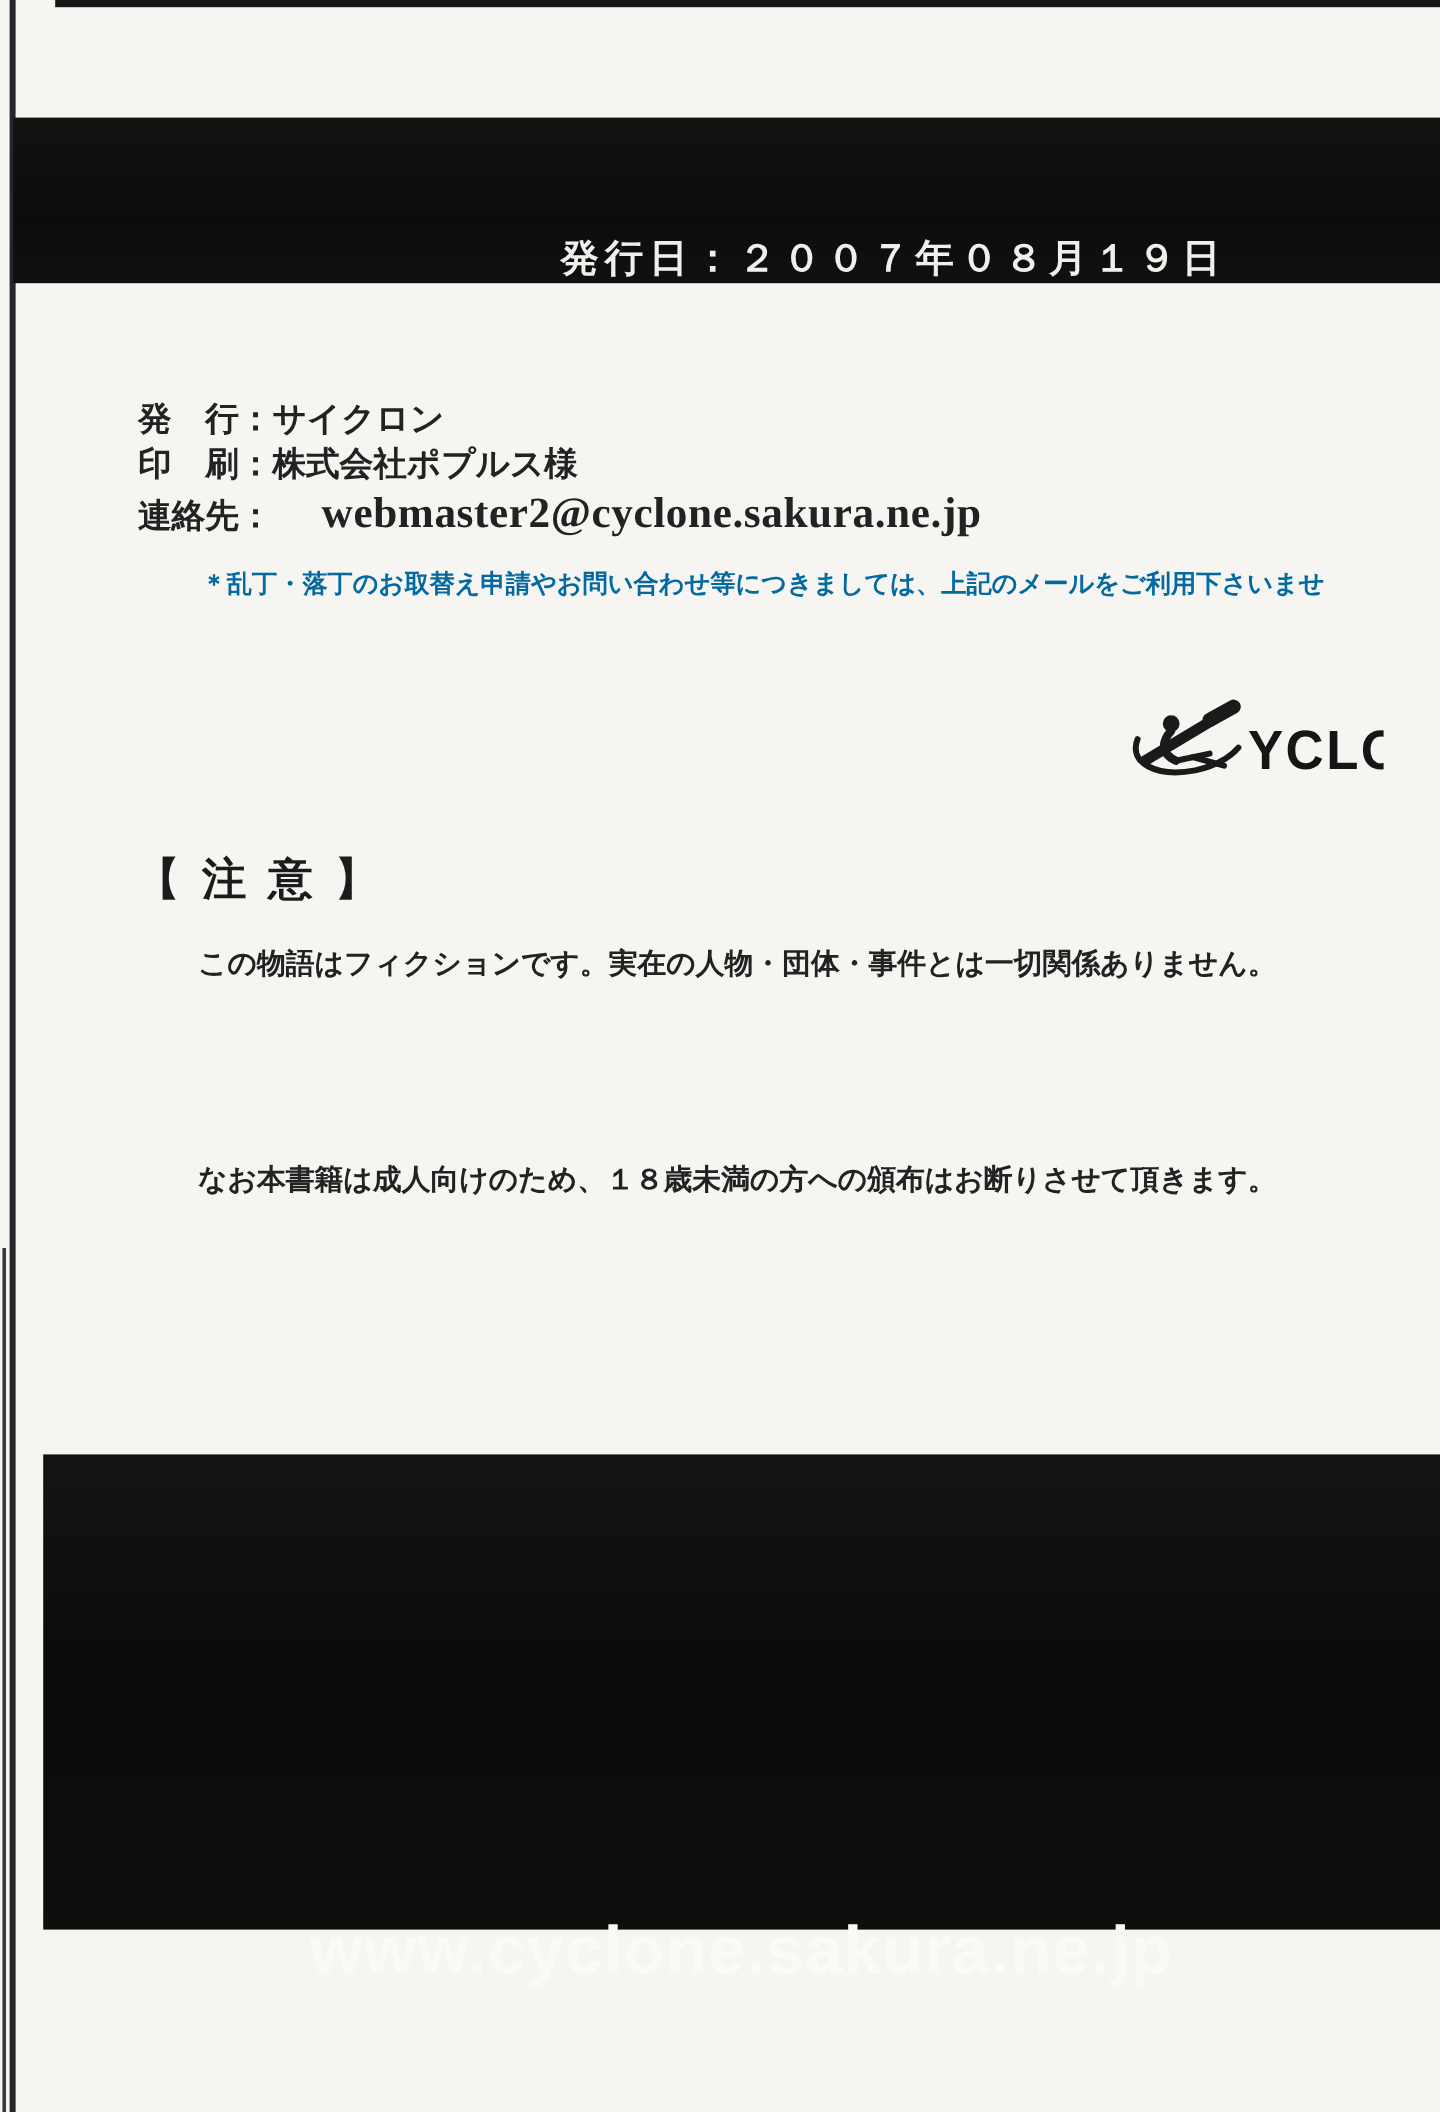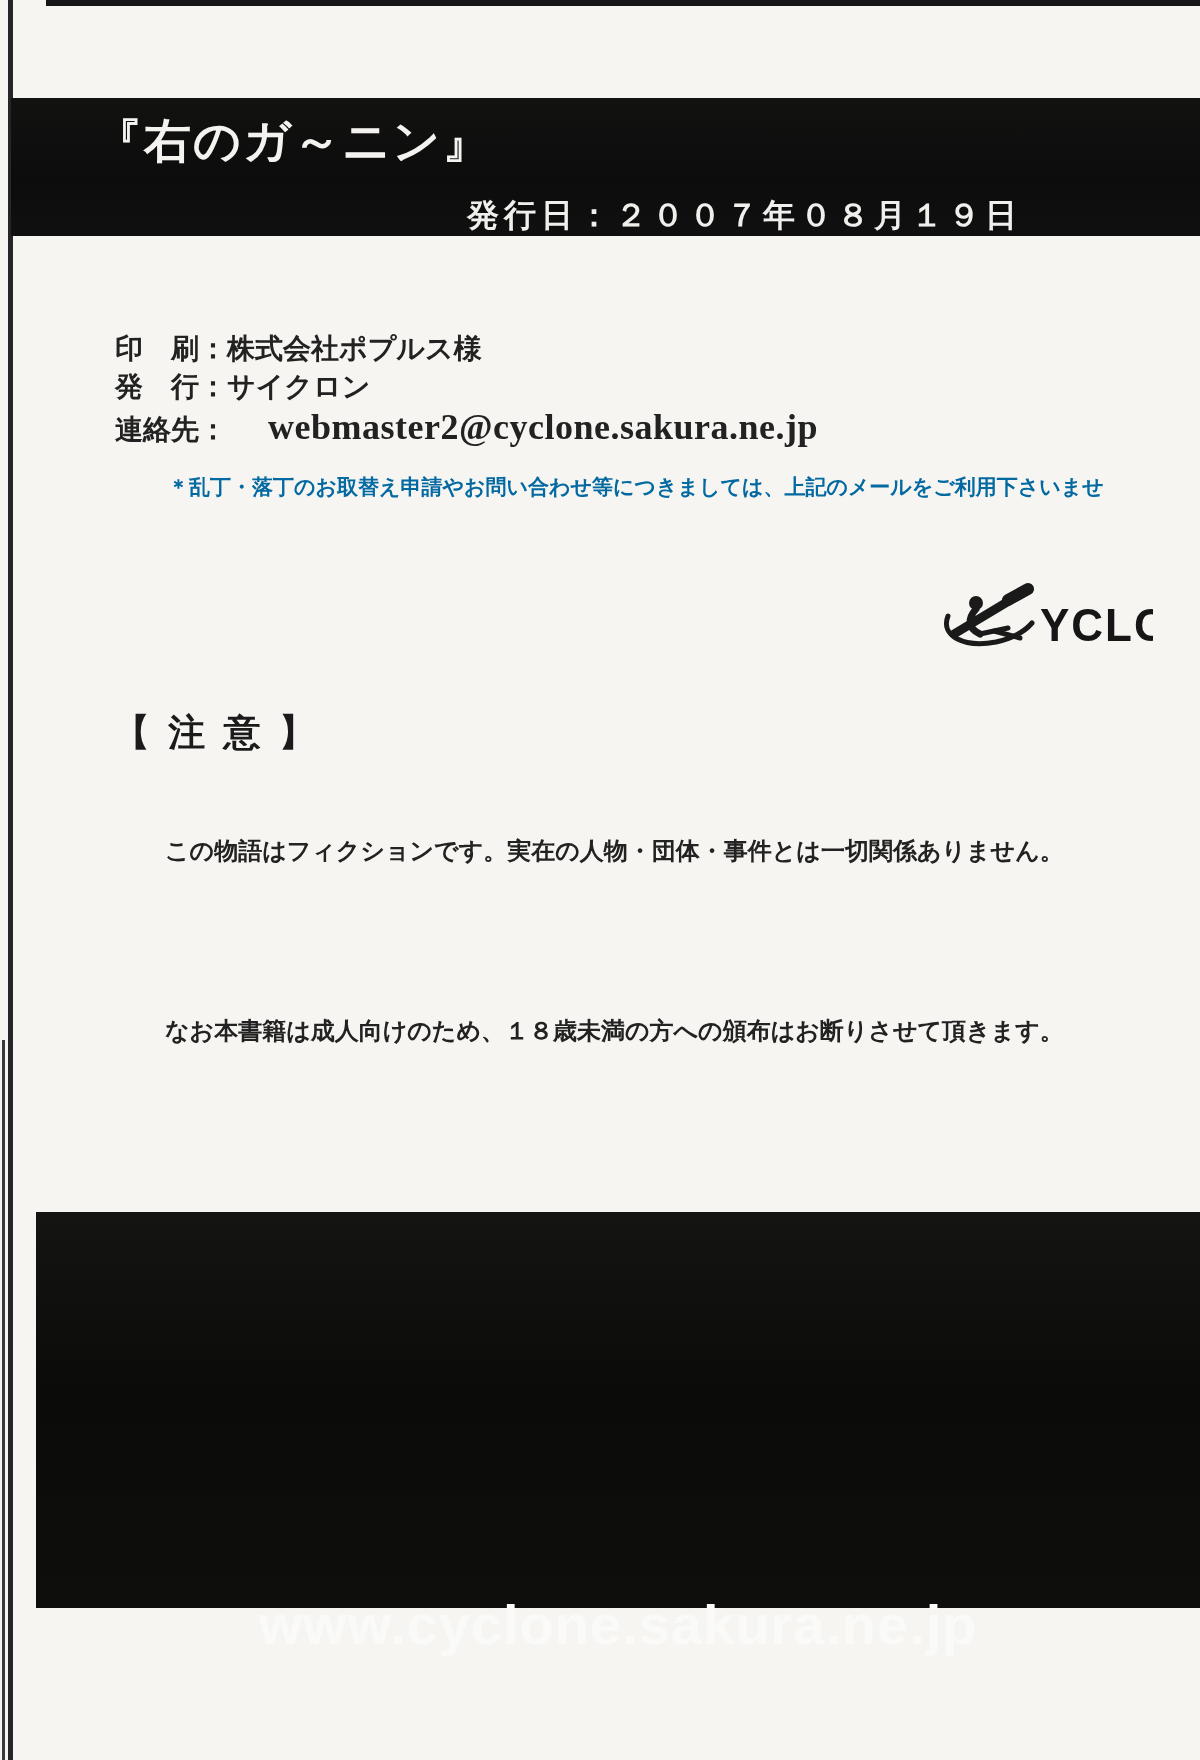--- a/index.html
+++ b/index.html
@@ -47,21 +47,21 @@
   .logo{position:absolute;left:938px;top:578px;width:215px;height:78px;}
 
   
   .notice-heading{
     position:absolute;left:113px;top:708px;
     font-size:37px;font-weight:800;color:#1b1b1b;letter-spacing:4px;white-space:nowrap;
   }
   .para{
     position:absolute;left:165px;
     font-size:24px;font-weight:600;color:#222;
-    line-height:36px;white-space:pre-line;margin-top:47px;
+    line-height:36px;white-space:pre-line;
   }
   .para1{top:786px;}
   .para2{top:852px;}
   .para3{top:966px;}
 
   
   .footer-band{
     position:absolute;left:0;right:0;top:1212px;height:396px;
     background:linear-gradient(180deg,#141413 0%,#0b0b0a 45%,#0e0e0d 100%);
     margin-left:36px;
@@ -76,27 +76,26 @@
 </head>
 <body>
 
 <div id="page">
 
   <div class="top-edge"></div>
   <div class="left-edge"></div>
   <div class="left-edge2"></div>
 
   <div class="title-band">
-    <div class="doujin-title">『右のガ～ニン』</div>
     <div class="issue-date">発行日：２００７年０８月１９日</div>
   </div>
 
   <div class="colophon">
+    <div class="col-row"><span class="row-label">発　行：</span><span class="row-value">サイクロン</span></div>
     <div class="col-row"><span class="row-label">印　刷：</span><span class="row-value">株式会社ポプルス様</span></div>
-    <div class="col-row"><span class="row-label">発　行：</span><span class="row-value">サイクロン</span></div>
     <div class="col-row"><span class="row-label">連絡先：</span><span class="row-value email">webmaster2@cyclone.sakura.ne.jp</span></div>
   </div>
 
   <div class="notes">
     <div class="note-line">＊乱丁・落丁のお取替え申請やお問い合わせ等につきましては、上記のメールをご利用下さいませ</div>
   </div>
 
   <svg class="logo" viewBox="0 0 215 78">
     <g stroke="#1a1a1a" fill="none" stroke-linecap="round">
 

